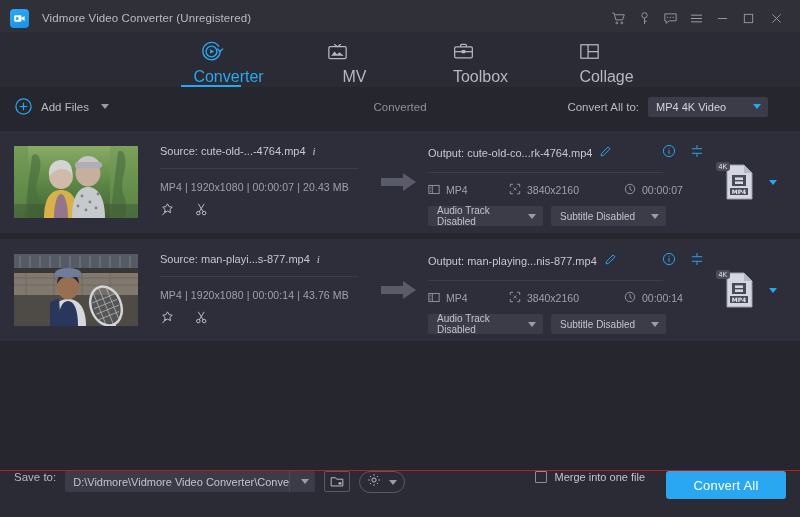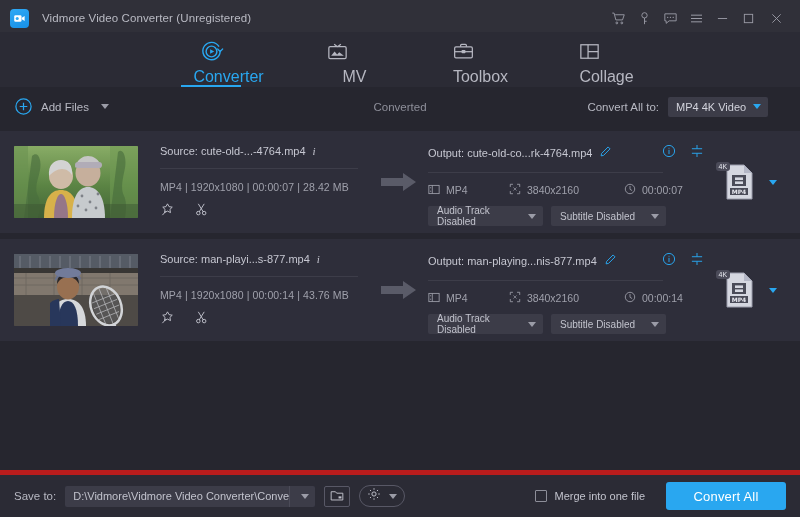--- a/index.html
+++ b/index.html
@@ -77,21 +77,21 @@
     font-size: 11.5px; color: #8e8f9a; padding: 5px 16px; border-radius: 11px;
     white-space: nowrap;
   }
   .seg.active { background: #1b1b22; color: #e6e7ee; }
 
   .convert-all-to {
     position: absolute; right: 32px; display: flex; align-items: center; gap: 9px;
   }
   .cat-label { font-size: 11.5px; color: #b7b8c2; }
   .cat-select {
-    width: 100px; height: 20px; background: #3c3c48; border-radius: 2px;
+    width: 120px; height: 20px; background: #3c3c48; border-radius: 2px;
     display: flex; align-items: center; justify-content: space-between;
     padding: 0 7px 0 8px; color: #d2d3dc; font-size: 11px;
   }
 
   
   .filelist { flex: 1; overflow: hidden; background: #26262f; padding-top: 5px; }
   .file-row {
     height: 102px; background: #2e2e3a; margin-bottom: 6px;
     display: flex; align-items: center; padding: 0 14px; position: relative;
   }
@@ -132,22 +132,22 @@
 
   .fmt-col { width: 74px; flex: none; display: flex; align-items: center; justify-content: center; gap: 9px; }
   .fmt-badge { position: relative; width: 34px; height: 38px; }
   .fmt-badge .tag4k {
     position: absolute; top: -1px; left: -6px; background: #4b4b59; color: #e7e8ef;
     font-size: 7px; border-radius: 3px; padding: 1px 3px; z-index: 2; letter-spacing: .2px;
   }
 
   
   .bottombar {
-    height: 47px; background: #2b2b35; display: flex; align-items: center;
-    padding: 0 14px; flex: none; border-top: 5px solid #b91c1c;
+    height: 47px; background: #2b2b35; display: flex; align-items: flex-start;
+    padding: 0 14px; flex: none; border-top: 1px solid #b91c1c;
   }
   .saveto-lbl { color: #b7b8c2; font-size: 11.5px; margin-right: 9px; }
   .path-box {
     width: 250px; height: 21px; background: #3c3c48; border-radius: 2px;
     display: flex; align-items: center; color: #c2c3cd; font-size: 11px;
     overflow: hidden;
   }
   .path-text { padding: 0 8px; flex: 1; white-space: nowrap; overflow: hidden; }
   .path-caret {
     width: 26px; height: 21px; border-left: 1px solid #4b4b58;
@@ -338,21 +338,21 @@
           <rect x="0" y="0" width="124" height="72" fill="#000" opacity=".04"></rect>
         </svg>
       </div>
 
       <div class="src-col">
         <div class="src-title">
           <span><span>Source:</span> <span>cute-old-...-4764.mp4</span></span>
           <span class="info-i">i</span>
         </div>
         <div class="hr"></div>
-        <div class="src-meta">MP4 | 1920x1080 | 00:00:07 | 28.42 MB</div>
+        <div class="src-meta">MP4 | 1920x1080 | 00:00:07 | 20.43 MB</div>
         <div class="src-actions">
           <span class="act">
             <svg width="15" height="15" viewBox="0 0 18 18" fill="none" stroke="currentColor" stroke-width="1.1">
               <path d="M9 2.2l1.9 3.4 3.8.6-2.8 2.7.7 3.8L9 10.9l-3.6 1.8.7-3.8L3.3 6.2l3.8-.6z"></path>
               <path d="M6.8 11.4L3.2 15.4" stroke-linecap="round"></path>
             </svg>
           </span>
           <span class="act">
             <svg width="15" height="15" viewBox="0 0 18 18" fill="none" stroke="currentColor" stroke-width="1.1">
               <circle cx="5.2" cy="13.3" r="2.1"></circle>

